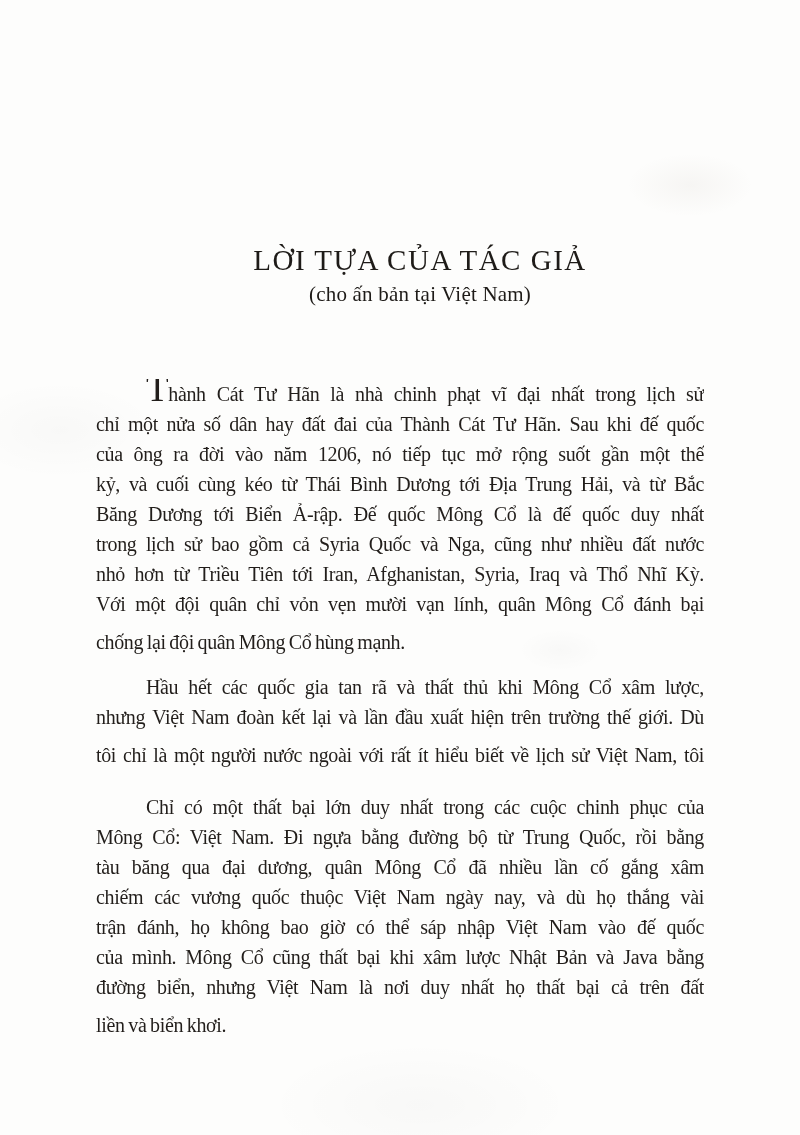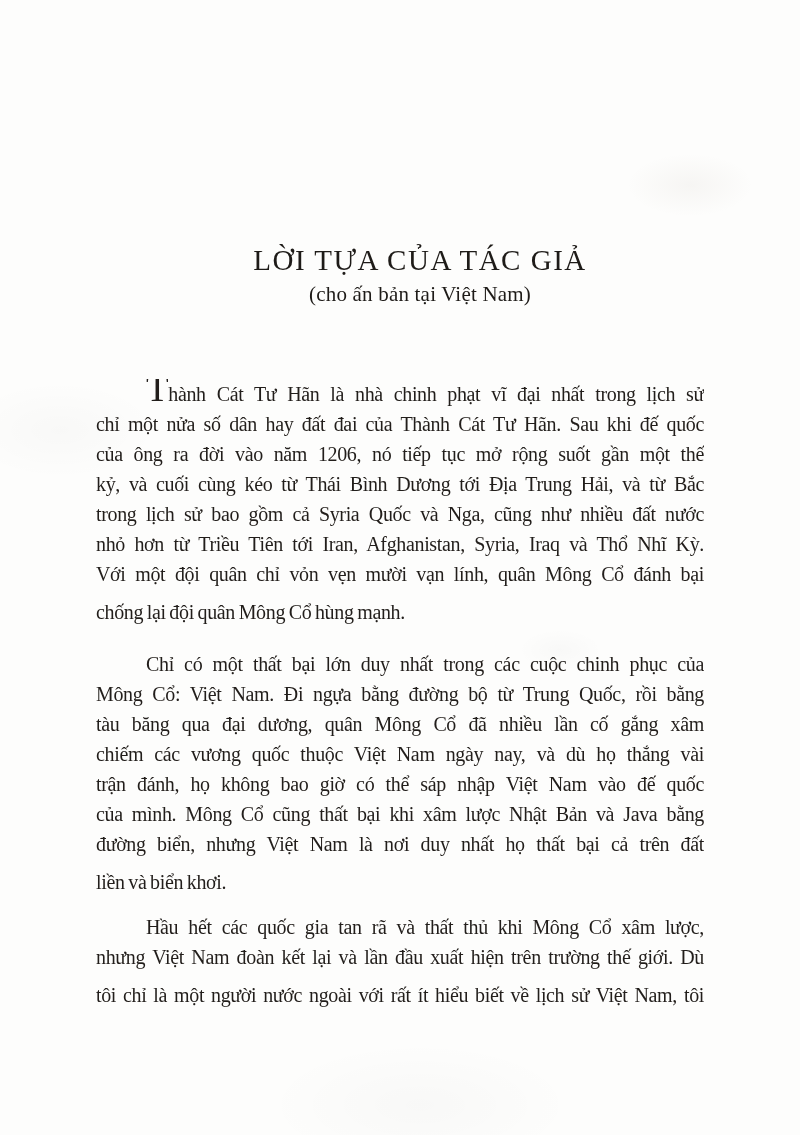--- a/index.html
+++ b/index.html
@@ -92,42 +92,43 @@
   <main class="text-col">
 
     <section class="para para-1">
       <div class="line first-line">
         <span class="initial">T</span><span>hành Cát Tư Hãn là nhà chinh phạt vĩ đại nhất trong lịch sử</span>
       </div>
       <div class="lines">
           <div class="line">chỉ một nửa số dân hay đất đai của Thành Cát Tư Hãn. Sau khi đế quốc</div>
           <div class="line">của ông ra đời vào năm 1206, nó tiếp tục mở rộng suốt gần một thế</div>
           <div class="line">kỷ, và cuối cùng kéo từ Thái Bình Dương tới Địa Trung Hải, và từ Bắc</div>
+          <div class="line">Băng Dương tới Biển Ả-rập. Đế quốc Mông Cổ là đế quốc duy nhất</div>
           <div class="line">trong lịch sử bao gồm cả Syria Quốc và Nga, cũng như nhiều đất nước</div>
           <div class="line">nhỏ hơn từ Triều Tiên tới Iran, Afghanistan, Syria, Iraq và Thổ Nhĩ Kỳ.</div>
           <div class="line">Với một đội quân chỉ vỏn vẹn mười vạn lính, quân Mông Cổ đánh bại</div>
           <div class="line line-last">chống lại đội quân Mông Cổ hùng mạnh.</div>
+        </div>
+    </section>
+
+    <section class="para para-3">
+      <div class="lines indent-first force-justify">
+          <div class="line">Hầu hết các quốc gia tan rã và thất thủ khi Mông Cổ xâm lược,</div>
+          <div class="line">nhưng Việt Nam đoàn kết lại và lần đầu xuất hiện trên trường thế giới. Dù</div>
+          <div class="line line-last">tôi chỉ là một người nước ngoài với rất ít hiểu biết về lịch sử Việt Nam, tôi</div>
         </div>
     </section>
 
     <section class="para para-2">
       <div class="lines indent-first">
           <div class="line">Chỉ có một thất bại lớn duy nhất trong các cuộc chinh phục của</div>
           <div class="line">Mông Cổ: Việt Nam. Đi ngựa bằng đường bộ từ Trung Quốc, rồi bằng</div>
           <div class="line">tàu băng qua đại dương, quân Mông Cổ đã nhiều lần cố gắng xâm</div>
           <div class="line">chiếm các vương quốc thuộc Việt Nam ngày nay, và dù họ thắng vài</div>
           <div class="line">trận đánh, họ không bao giờ có thể sáp nhập Việt Nam vào đế quốc</div>
           <div class="line">của mình. Mông Cổ cũng thất bại khi xâm lược Nhật Bản và Java bằng</div>
           <div class="line">đường biển, nhưng Việt Nam là nơi duy nhất họ thất bại cả trên đất</div>
           <div class="line line-last">liền và biển khơi.</div>
         </div>
     </section>
 
-    <section class="para para-3">
-      <div class="lines indent-first force-justify">
-          <div class="line">Hầu hết các quốc gia tan rã và thất thủ khi Mông Cổ xâm lược,</div>
-          <div class="line">nhưng Việt Nam đoàn kết lại và lần đầu xuất hiện trên trường thế giới. Dù</div>
-          <div class="line line-last">tôi chỉ là một người nước ngoài với rất ít hiểu biết về lịch sử Việt Nam, tôi</div>
-        </div>
-    </section>
-
   </main>
 </div>
 
 </body></html>

